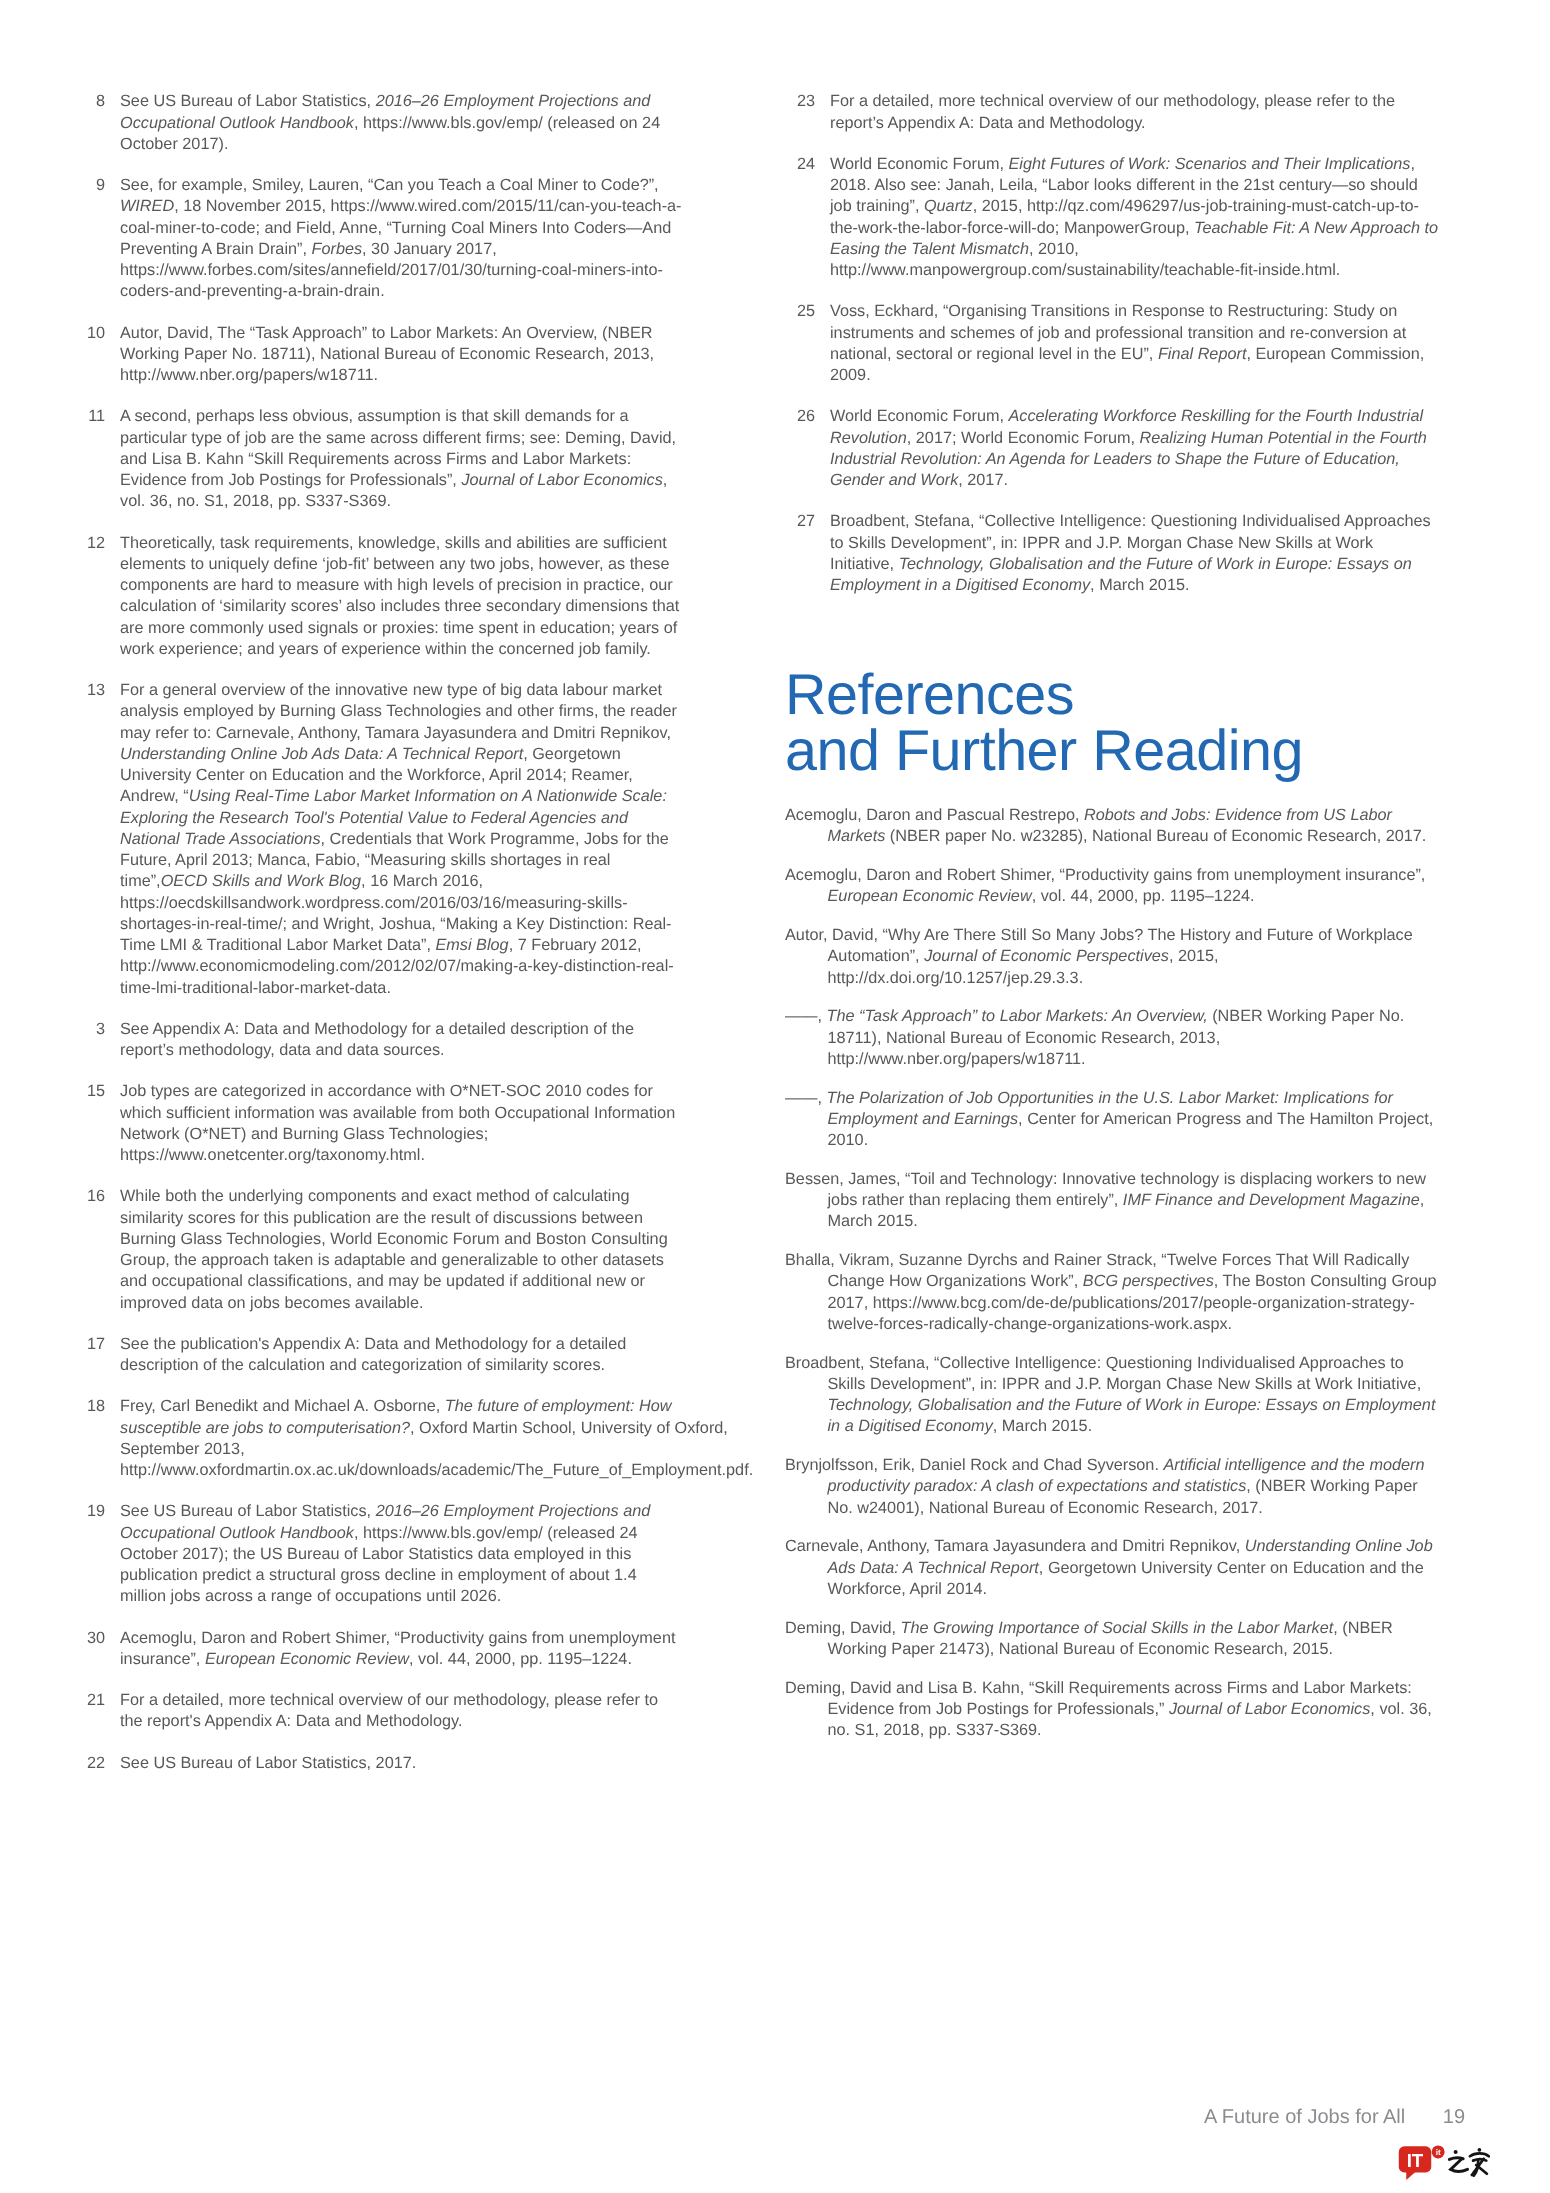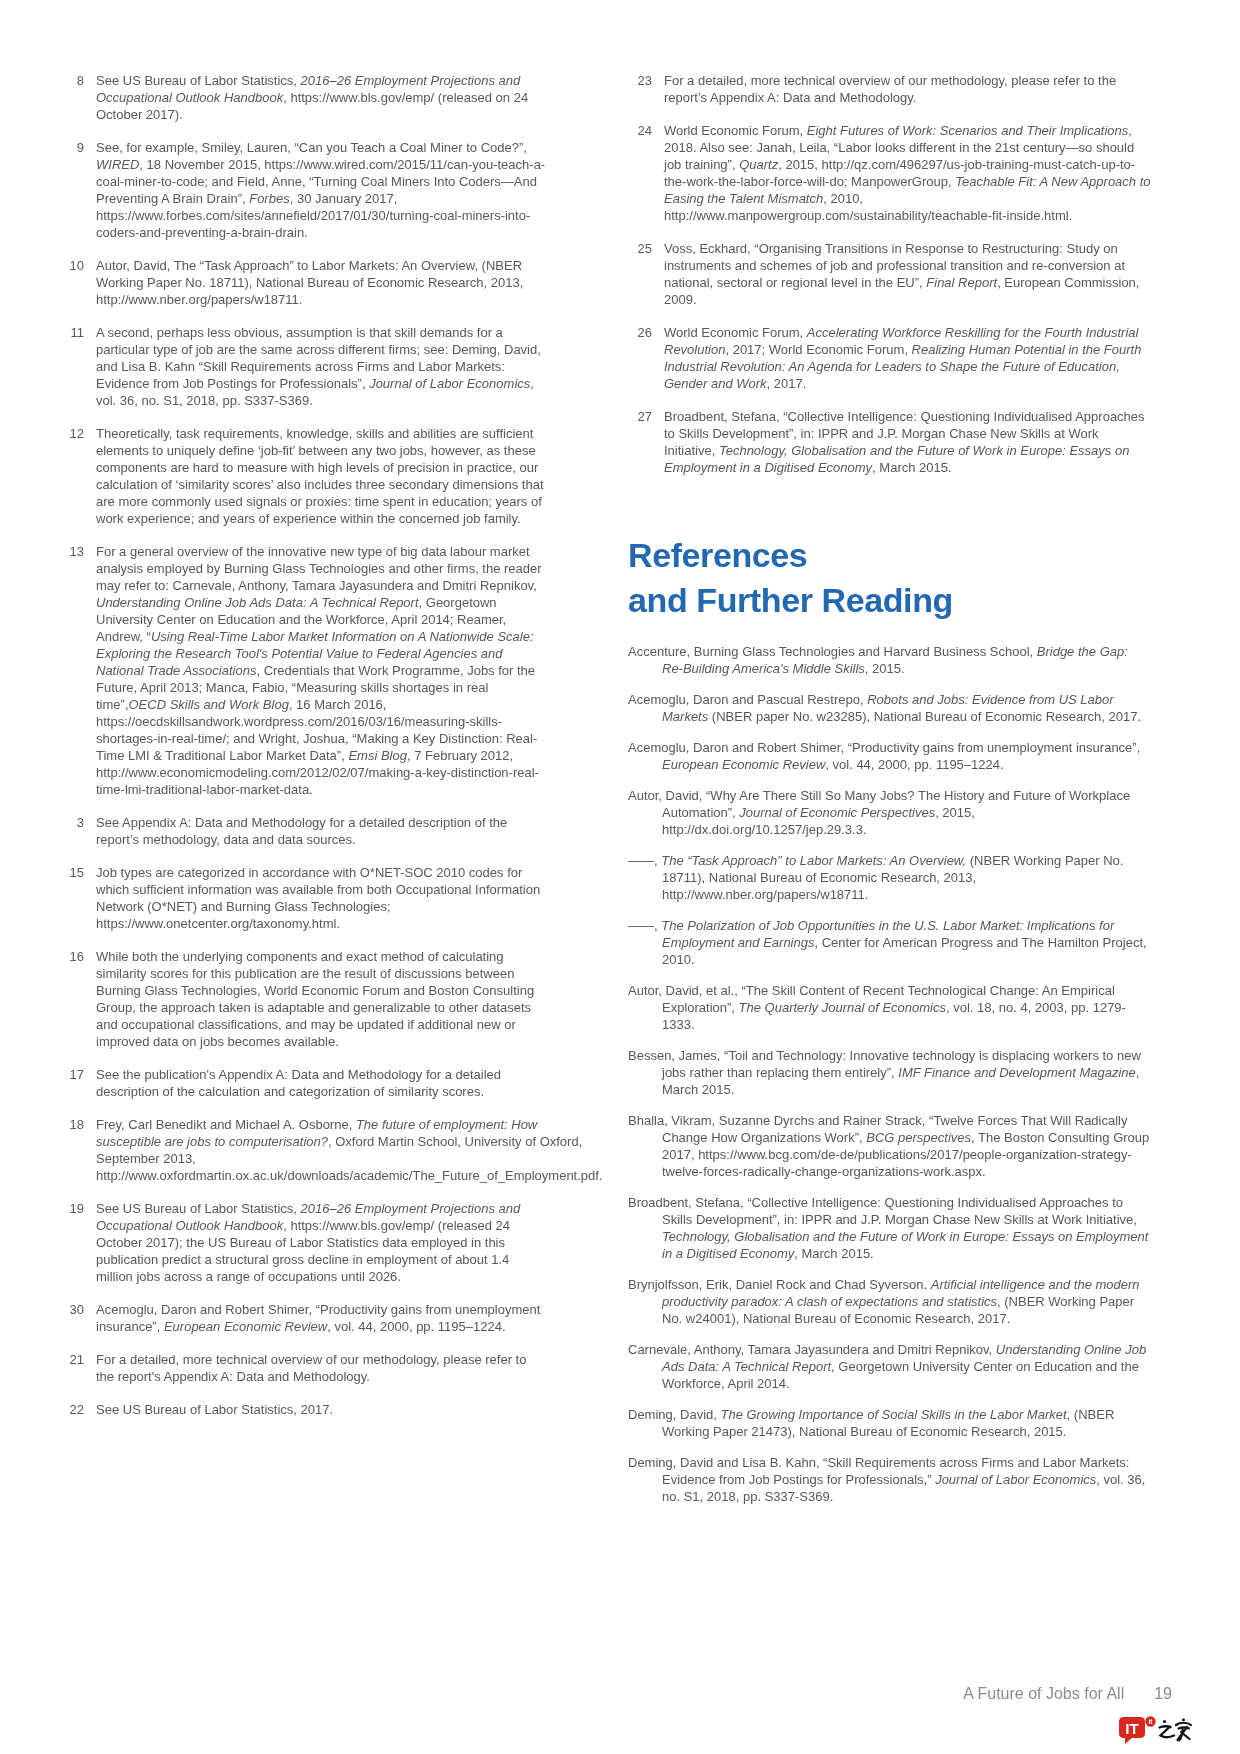--- a/index.html
+++ b/index.html
@@ -26,23 +26,23 @@
   .note { display: flex; margin: 0 0 16px 0; }
   .note-num {
     flex: 0 0 24px;
     text-align: right;
     margin-right: 12px;
     color: #57585b;
   }
   .note-text { flex: 1; overflow-wrap: break-word; }
   .refs-heading {
     margin: 57px 0 20px 0;
-    font-size: 34px;
+    font-size: 46px;
     line-height: 45px;
-    font-weight: bold;
+    font-weight: normal;
     letter-spacing: -0.4px;
     color: #2268b2;
   }
   .refs-heading span { display: block; }
   .ref {
     margin: 0 0 14px 0;
     padding-left: 34px;
     text-indent: -34px;
     overflow-wrap: break-word;
   }
@@ -174,33 +174,31 @@
     <span class="note-text">Broadbent, Stefana, “Collective Intelligence: Questioning Individualised Approaches to Skills Development”, in: IPPR and J.P. Morgan Chase New Skills at Work Initiative, <i>Technology, Globalisation and the Future of Work in Europe: Essays on Employment in a Digitised Economy</i>, March 2015.</span>
   </div>
 </div>
 
     <h1 class="refs-heading" style="color: rgb(34, 104, 178);">
       <span>References</span>
       <span>and Further Reading</span>
     </h1>
 
     <div>
-  <p class="ref">Accenture, Burning Glass Technologies and Harvard Business School, <i>Bridge the Gap: Re-Building America's Middle Skills</i>, 2015.</p>
 
   <p class="ref">Acemoglu, Daron and Pascual Restrepo, <i>Robots and Jobs: Evidence from US Labor Markets</i> (NBER paper No. w23285), National Bureau of Economic Research, 2017.</p>
 
   <p class="ref">Acemoglu, Daron and Robert Shimer, “Productivity gains from unemployment insurance”, <i>European Economic Review</i>, vol. 44, 2000, pp. 1195–1224.</p>
 
   <p class="ref">Autor, David, “Why Are There Still So Many Jobs? The History and Future of Workplace Automation”, <i>Journal of Economic Perspectives</i>, 2015, http://dx.doi.org/10.1257/jep.29.3.3.</p>
 
   <p class="ref">——, <i>The “Task Approach” to Labor Markets: An Overview,</i> (NBER Working Paper No. 18711), National Bureau of Economic Research, 2013, http://www.nber.org/papers/w18711.</p>
 
   <p class="ref">——, <i>The Polarization of Job Opportunities in the U.S. Labor Market: Implications for Employment and Earnings</i>, Center for American Progress and The Hamilton Project, 2010.</p>
 
-  <p class="ref">Autor, David, et al., “The Skill Content of Recent Technological Change: An Empirical Exploration”, <i>The Quarterly Journal of Economics</i>, vol. 18, no. 4, 2003, pp. 1279-1333.</p>
 
   <p class="ref">Bessen, James, “Toil and Technology: Innovative technology is displacing workers to new jobs rather than replacing them entirely”, <i>IMF Finance and Development Magazine</i>, March 2015.</p>
 
   <p class="ref">Bhalla, Vikram, Suzanne Dyrchs and Rainer Strack, “Twelve Forces That Will Radically Change How Organizations Work”, <i>BCG perspectives</i>, The Boston Consulting Group 2017, https://www.bcg.com/de-de/publications/2017/people-organization-strategy-twelve-forces-radically-change-organizations-work.aspx.</p>
 
   <p class="ref">Broadbent, Stefana, “Collective Intelligence: Questioning Individualised Approaches to Skills Development”, in: IPPR and J.P. Morgan Chase New Skills at Work Initiative, <i>Technology, Globalisation and the Future of Work in Europe: Essays on Employment in a Digitised Economy</i>, March 2015.</p>
 
   <p class="ref">Brynjolfsson, Erik, Daniel Rock and Chad Syverson. <i>Artificial intelligence and the modern productivity paradox: A clash of expectations and statistics</i>, (NBER Working Paper No. w24001), National Bureau of Economic Research, 2017.</p>
 
   <p class="ref">Carnevale, Anthony, Tamara Jayasundera and Dmitri Repnikov, <i>Understanding Online Job Ads Data: A Technical Report</i>, Georgetown University Center on Education and the Workforce, April 2014.</p>

